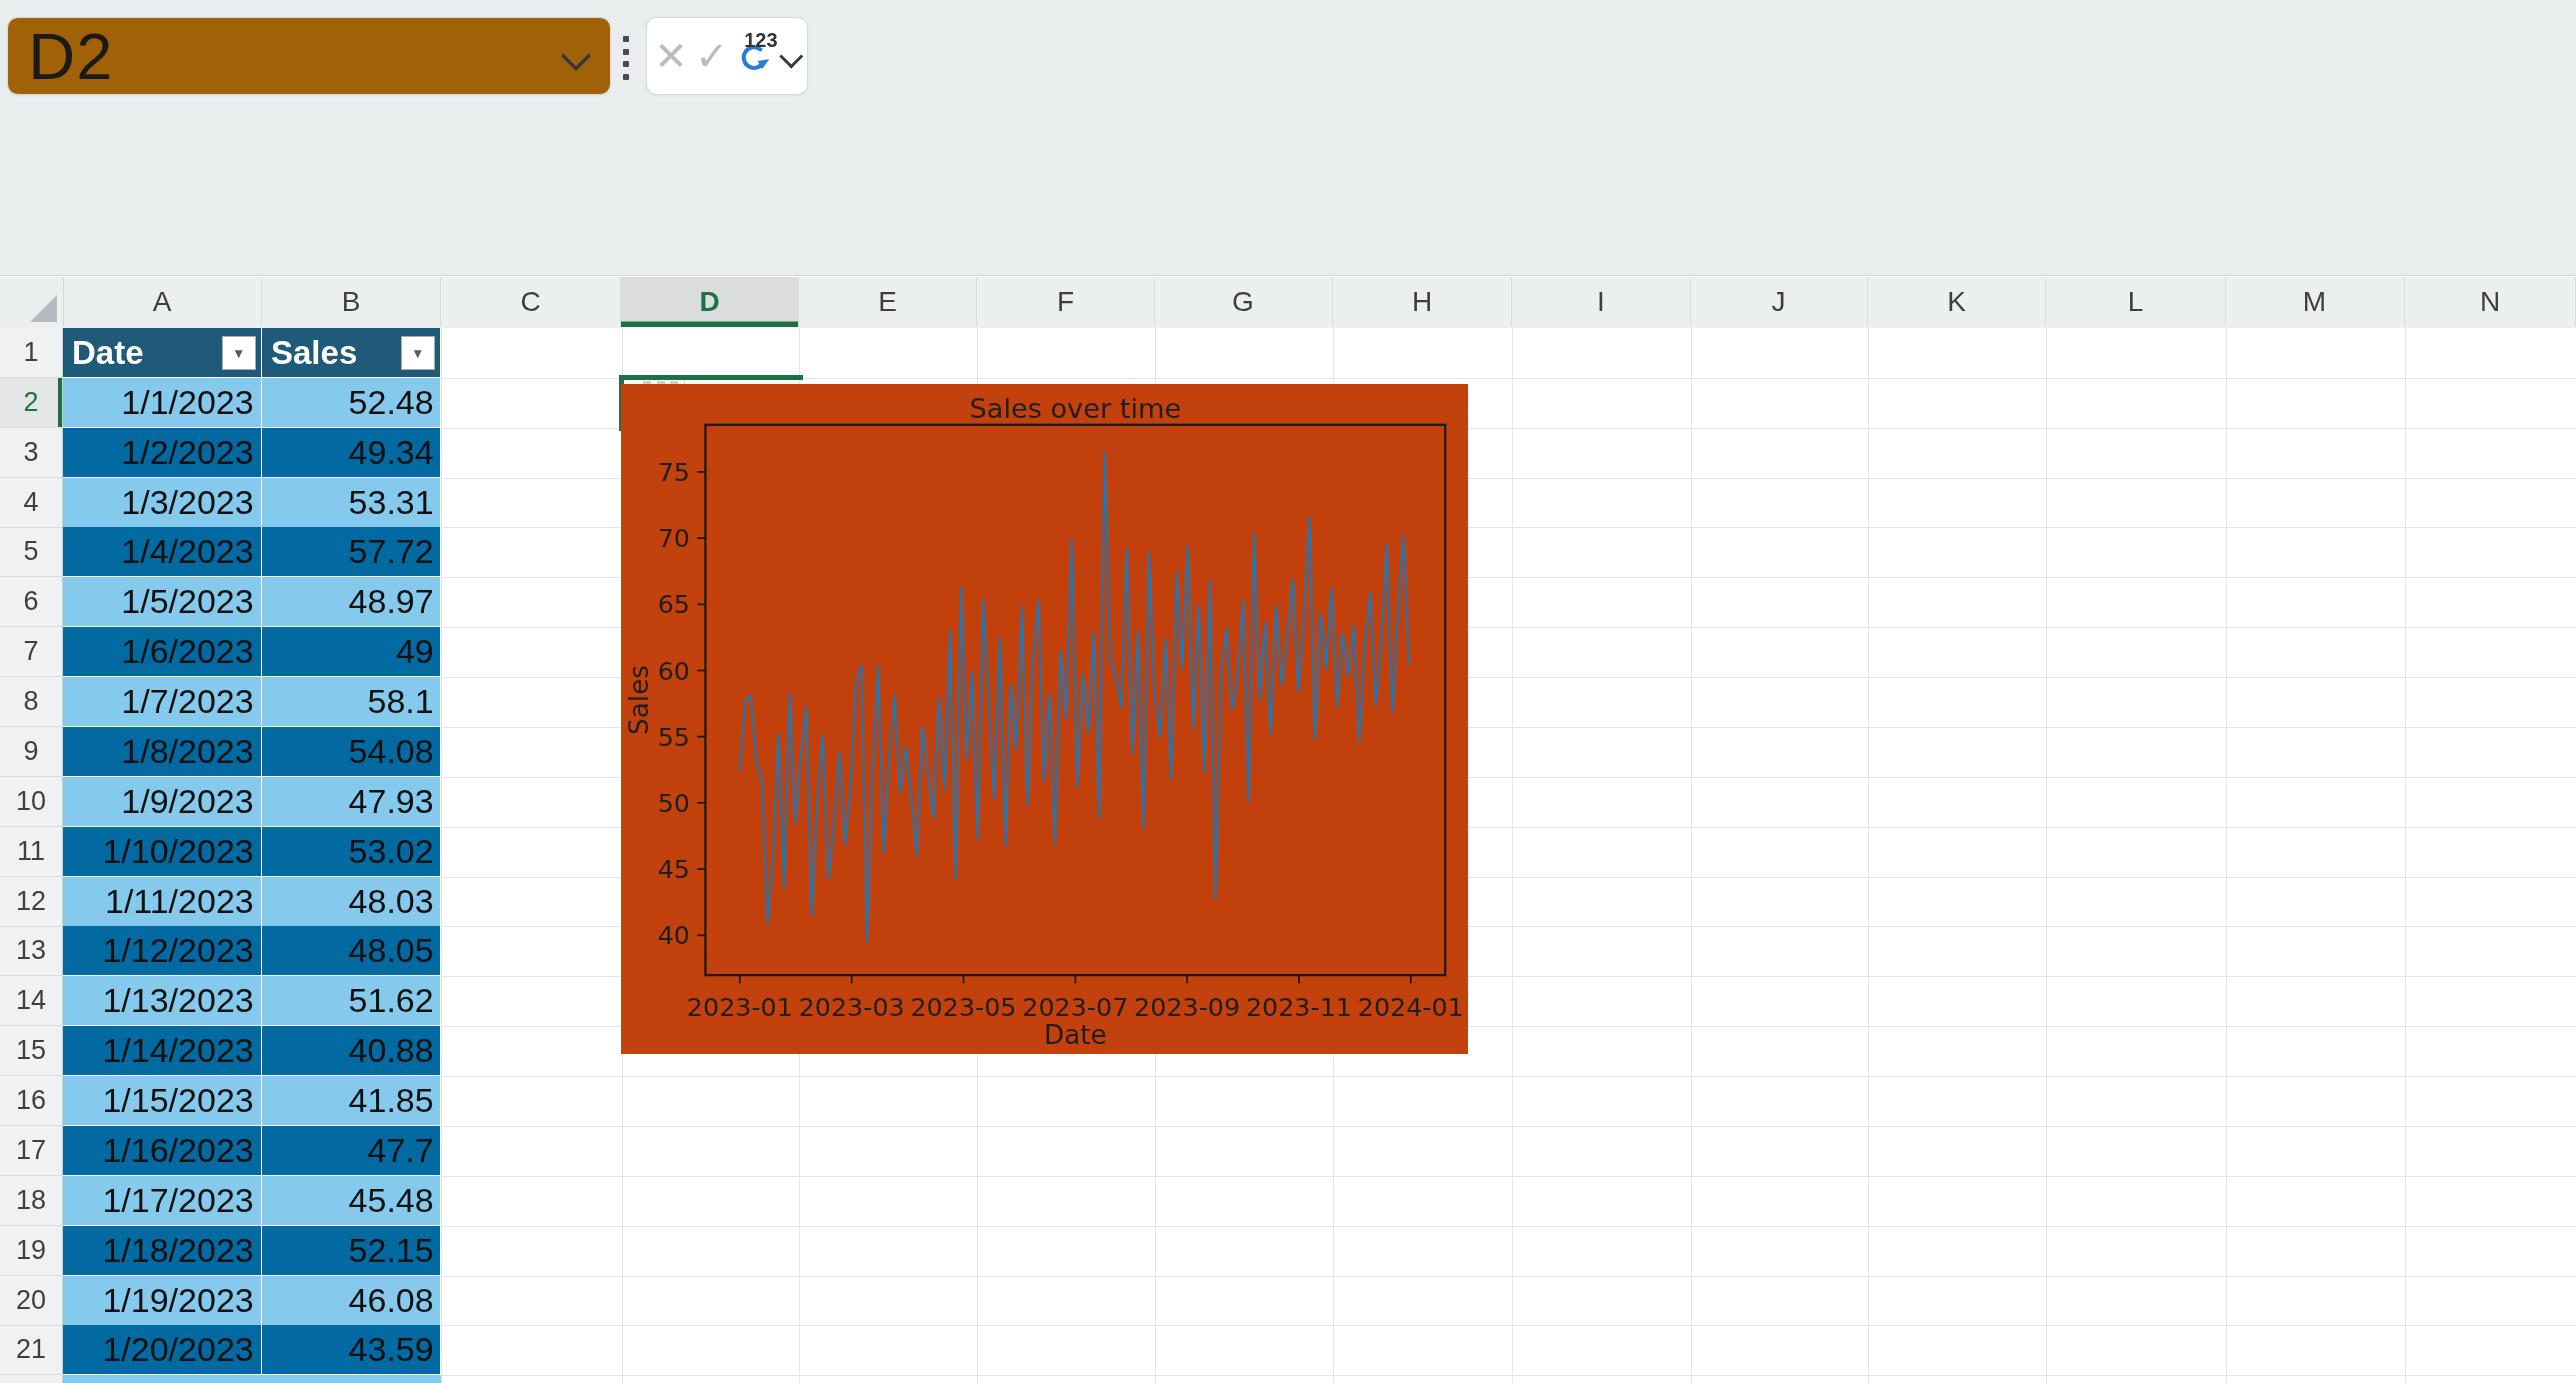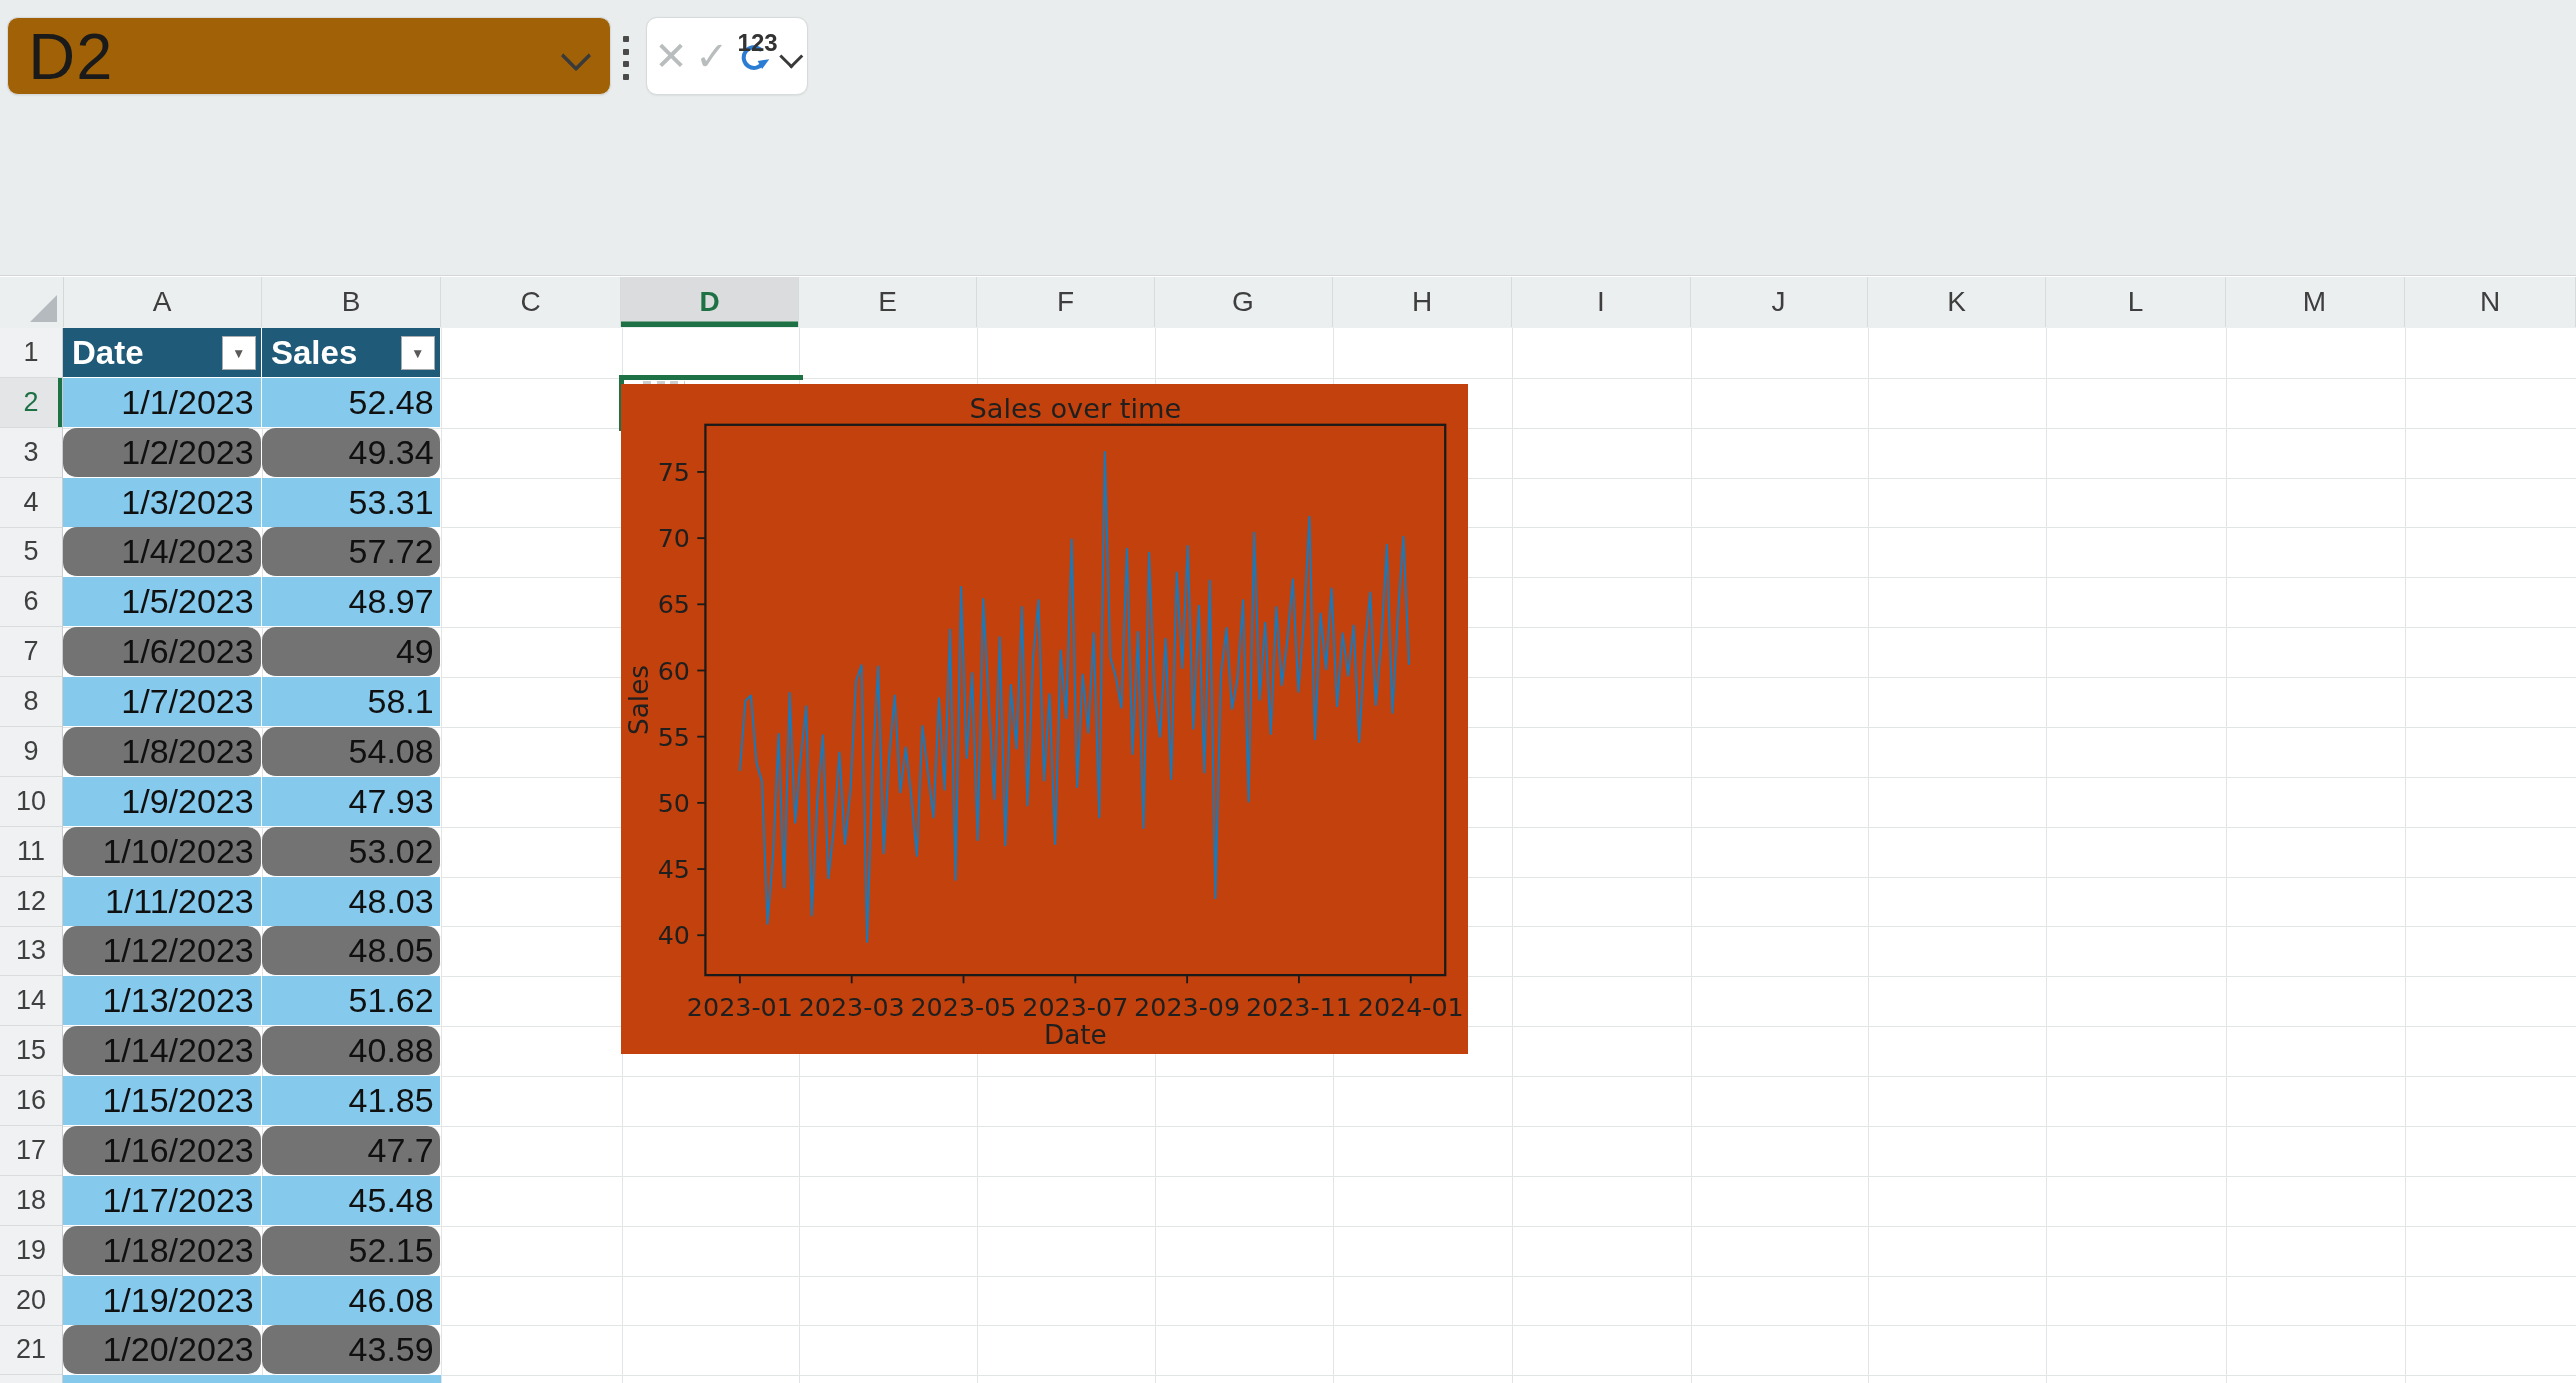--- a/index.html
+++ b/index.html
@@ -10,21 +10,21 @@
   .fbar{position:absolute;left:0;top:0;width:2576px;height:275px;background:#E9EDEE;border-bottom:1.8px solid #D3D7D8;}
   .name-box{position:absolute;left:7.3px;top:17px;width:602px;height:76px;background:#a16207;border:0.9px solid #D7DBDC;border-radius:11px;box-shadow:0 0.9px 1.8px rgba(0,0,0,.06);display:flex;align-items:center;}
   .nb-text{font-size:65px;color:#1a1a1a;padding-left:20px;letter-spacing:0.9px;}
   .chev{width:18px;height:18px;border-right:4.5px solid #3A3A3A;border-bottom:4.5px solid #3A3A3A;transform:rotate(45deg);display:inline-block;border-radius:1.8px;}
   .nb-chev{position:absolute;right:23.6px;top:27px;}
   .fx-dots{position:absolute;left:623px;top:36px;display:flex;flex-direction:column;gap:6.3px;}
   .fx-dots i{width:6.3px;height:6.3px;background:#4a4a4a;border-radius:0.9px;}
   .fx-box{position:absolute;left:646px;top:17px;width:160px;height:76px;background:#fff;border:0.9px solid #D7DBDC;border-radius:11px;box-shadow:0 0.9px 1.8px rgba(0,0,0,.06);display:flex;align-items:center;justify-content:space-evenly;}
   .fx-x,.fx-check{font-size:40px;color:#B9BDBE;line-height:1;}
   .fx-refresh{position:relative;width:40px;height:47px;}
-  .fx-refresh .digits{position:absolute;right:-1.8px;top:-3.6px;font-size:24px;color:#333;font-weight:bold;}
+  .fx-refresh .digits{position:absolute;right:-1.8px;top:-3.6px;font-size:20px;color:#333;font-weight:bold;}
   .fx-chev{width:13.6px;height:13.6px;border-right:3.6px solid #3A3A3A;border-bottom:3.6px solid #3A3A3A;transform:rotate(45deg);display:inline-block;}
   .fx-input{position:absolute;left:810px;top:11px;width:1766px;height:259px;background:#fff;border-radius:9px 0 0 9px;overflow:hidden;display:flex;box-shadow:0 0.9px 1.8px rgba(0,0,0,.06);}
   .py-badge{width:90px;background:#1E7145;color:#fff;flex:none;text-align:center;font-size:51px;font-weight:600;padding-top:9px;letter-spacing:0.9px;}
   .code{flex:1;font-family:"DejaVu Sans Mono","Liberation Mono",monospace;font-size:56px;line-height:85px;color:#1a1a1a;padding:1.8px 0 0 14.5px;white-space:pre;}
 
   
   .chead{position:absolute;left:0;top:277px;width:2576px;height:52px;background:#ECEFF0;border-bottom:1.8px solid #A3A8AA;box-sizing:border-box;}
   .corner{position:absolute;left:0;top:0;width:63px;height:50px;border-right:0.9px solid #D5D8D9;}
   .corner .tri{position:absolute;right:6.3px;bottom:5.4px;width:0;height:0;border-left:27px solid transparent;border-bottom:27px solid #B4BABD;}
   .ch-cell{position:absolute;top:0;height:50px;border-right:0.9px solid #D8DBDC;display:flex;align-items:center;justify-content:center;font-size:28px;color:#3E3E3E;box-sizing:border-box;}
@@ -40,21 +40,21 @@
   .grid{position:absolute;left:63px;top:328px;width:2513px;height:1055px;background:#fff;overflow:hidden;}
   .vline{position:absolute;top:0;width:0.9px;height:100%;background:#E2E5E6;}
   .hline{position:absolute;left:0;width:100%;height:0.9px;background:#E2E5E6;}
 
   
   .t-cell{position:absolute;box-sizing:border-box;border-right:1.8px solid #fff;border-bottom:1.8px solid #fff;font-size:34px;color:#101010;display:flex;align-items:center;}
   .t-head{background:#1F5A78;color:#fff;font-weight:bold;font-size:33px;padding-left:9px;}
   .t-date{justify-content:flex-end;padding-right:7.3px;}
   .t-num{justify-content:flex-end;padding-right:6.3px;}
   .band-dark{background:#85CAEC;}
-  .band-light{background:#737373;border-radius:14px;}
+  .band-light{background:#0369a1;}
   .filter-btn{position:absolute;right:5.4px;top:8.2px;width:34px;height:34px;background:#fff;border:1.8px solid #A8ACAE;box-sizing:border-box;display:flex;align-items:center;justify-content:center;font-size:13.6px;color:#5a5a5a;}
 
   
   .selbar{position:absolute;background:#1E7145;}
   .d2-dashes{position:absolute;left:580px;top:53px;width:42px;height:3.6px;
      background:repeating-linear-gradient(90deg,#CDCDCD 0 8.2px,transparent 8.2px 13.6px);}
 
   
   .chart-canvas{position:absolute;left:558px;top:56px;width:847px;height:670px;background:#c2410c;}
   .chart-canvas svg{display:block;}

